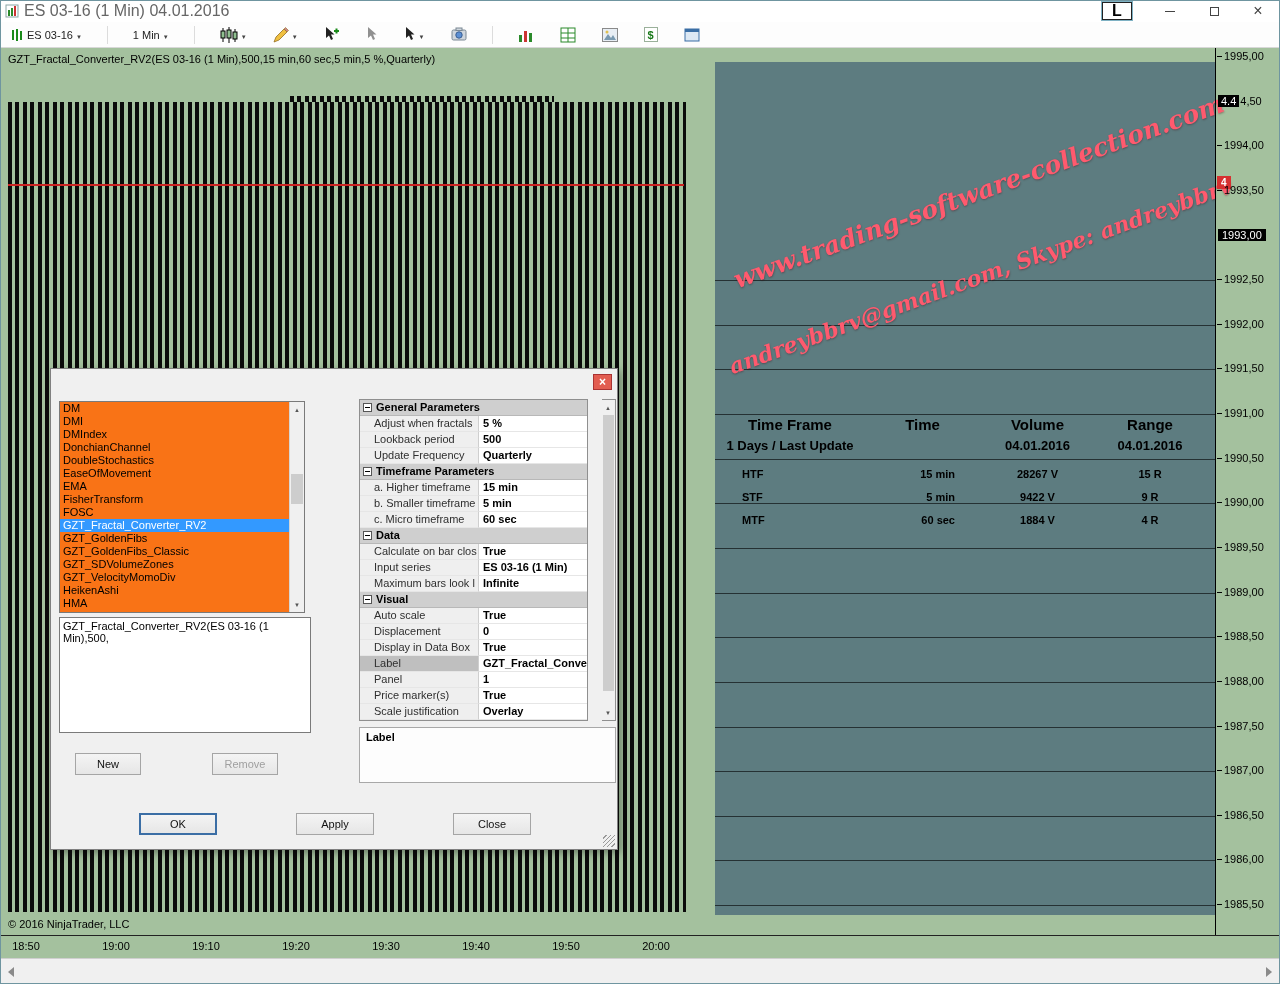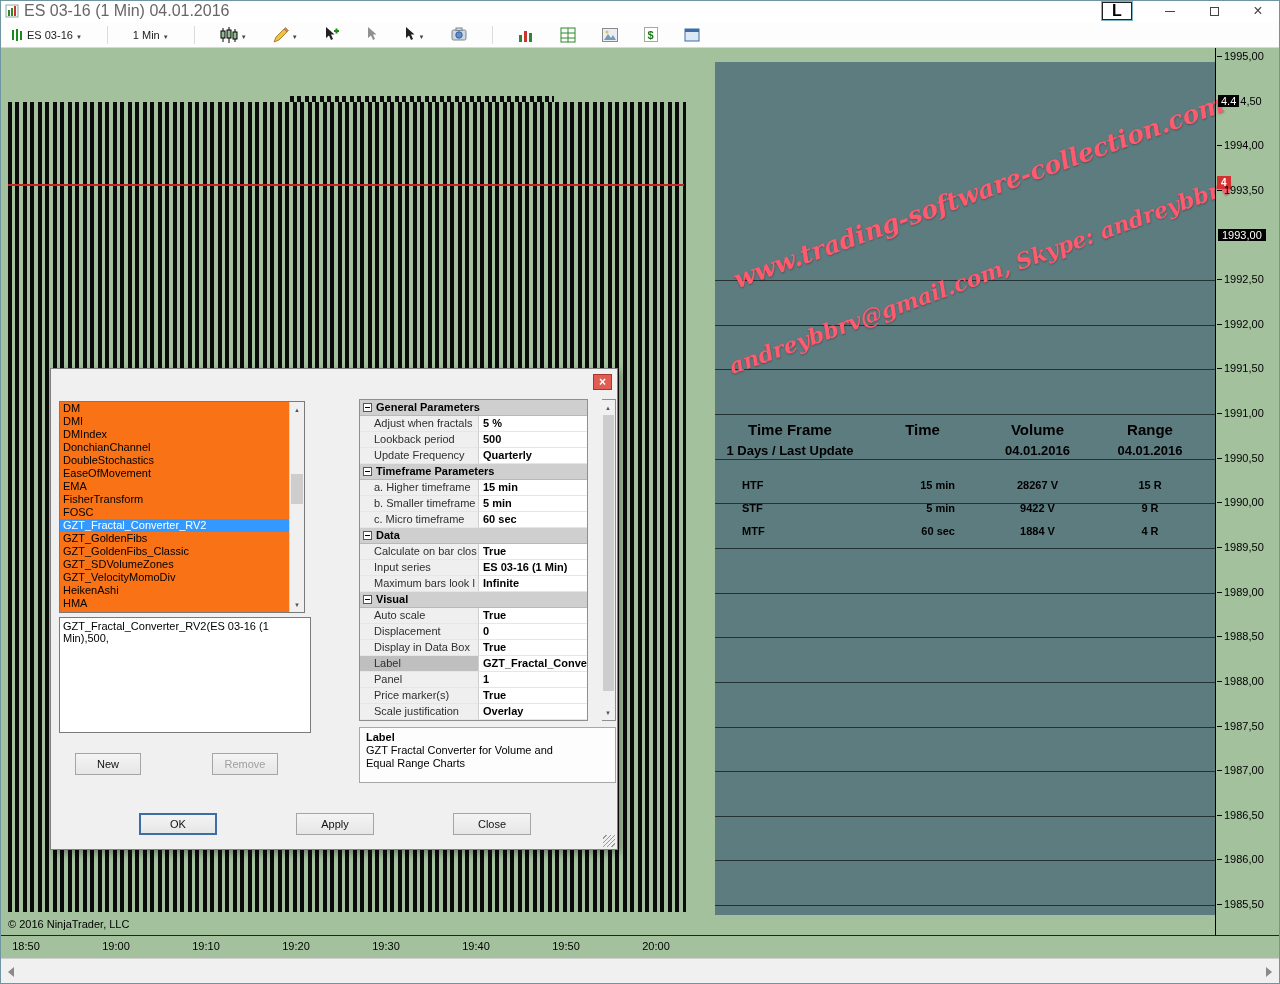--- a/index.html
+++ b/index.html
@@ -37,21 +37,21 @@
     background:repeating-linear-gradient(90deg,#0b0b0b 0px,#0b0b0b 4px,transparent 4px,transparent 7.5px); }
   .red-line { position:absolute; left:8px; top:136px; width:676px; height:2px; background:#cc2222; }
   .overlay { position:absolute; left:715px; top:14px; width:500px; height:853px; background:#5d7c80; }
   .gline { position:absolute; left:0; width:100%; height:1px; background:rgba(0,0,0,0.6); }
   .wm { position:absolute; font-family:"DejaVu Serif", serif; font-style:italic; font-weight:bold;
     color:#ff5a6e; transform:rotate(-20deg); text-align:center; white-space:nowrap;
     text-shadow:0 1px 2px rgba(60,0,10,0.35); }
   .wm1 { left:5px; top:122px; width:480px; font-size:25px; }
   .wm2 { left:0px;  top:208px; width:490px; font-size:22px; }
   .ov-table { position:absolute; left:0; top:354px; width:500px; color:#000; }
-  .ovt-row { display:flex; font-weight:bold; align-items:flex-end; }
+  .ovt-row { display:flex; font-weight:bold; align-items:flex-start; }
   .ovt-header { font-size:15px; height:22px; }
   .ovt-sub { font-size:13px; height:20px; }
   .ovt-gap { height:10px; }
   .ovt-data { font-size:11px; height:23px; }
   .ovt-c1 { width:150px; text-align:center; }
   .ovt-c2 { width:115px; text-align:center; }
   .ovt-c3 { width:115px; text-align:center; }
   .ovt-c4 { width:110px; text-align:center; }
   .ovt-data .ovt-c1 { text-align:left; padding-left:27px; }
   .ovt-data .ovt-c2 { text-align:right; padding-right:25px; }
@@ -236,20 +236,21 @@
   </div>
   <div class="tbtn">
     <svg width="16" height="14">
         <rect x="1" y="1" width="14" height="12" fill="#dce8f4" stroke="#3a6ea5"></rect>
         <rect x="1" y="1" width="14" height="3" fill="#3a6ea5"></rect>
       </svg>
   </div>
 </div>
 
 <div class="chart">
+  <div class="ind-label">GZT_Fractal_Converter_RV2(ES 03-16 (1 Min),500,15 min,60 sec,5 min,5 %,Quarterly)</div>
 
   <div class="bars"></div>
   <div class="bars-cap"></div>
   <div class="red-line"></div>
 
   <div class="overlay">
     <div class="gline" style="top:218px"></div>
     <div class="gline" style="top:263px"></div>
     <div class="gline" style="top:307px"></div>
     <div class="gline" style="top:352px"></div>
@@ -463,21 +464,20 @@
       </div>
   </div>
   <div class="pg-scroll">
     <span class="sb-btn up" style="width:12px"></span>
     <span class="pg-thumb"></span>
     <span class="sb-btn down" style="width:12px"></span>
   </div>
 
   <div class="desc">
     <div class="desc-title">Label</div>
-    <div class="desc-text">GZT Fractal Converter for Volume and Equal Range Charts</div>
   </div>
 
   <div class="btn btn-ok">OK</div>
   <div class="btn btn-apply">Apply</div>
   <div class="btn btn-close2">Close</div>
 
   <div class="grip"></div>
 </div>
 
 <div class="frame"></div>

